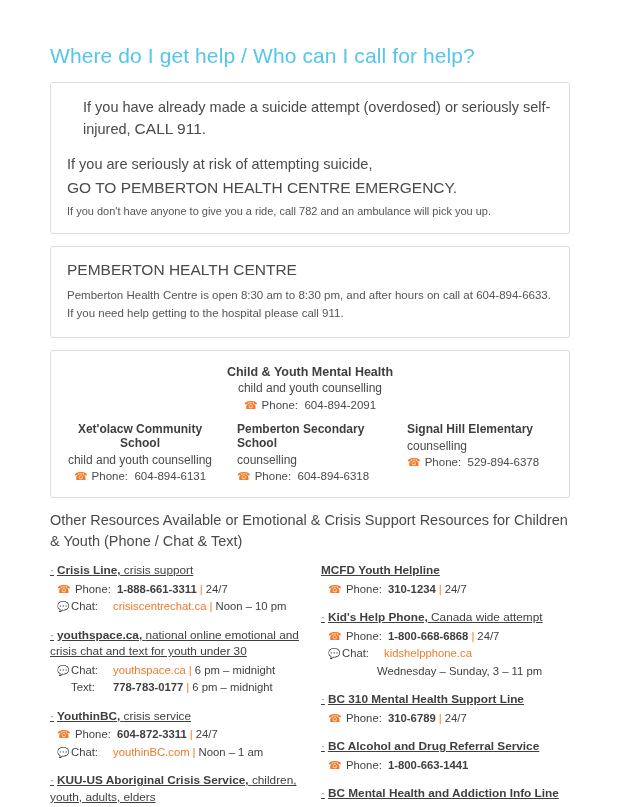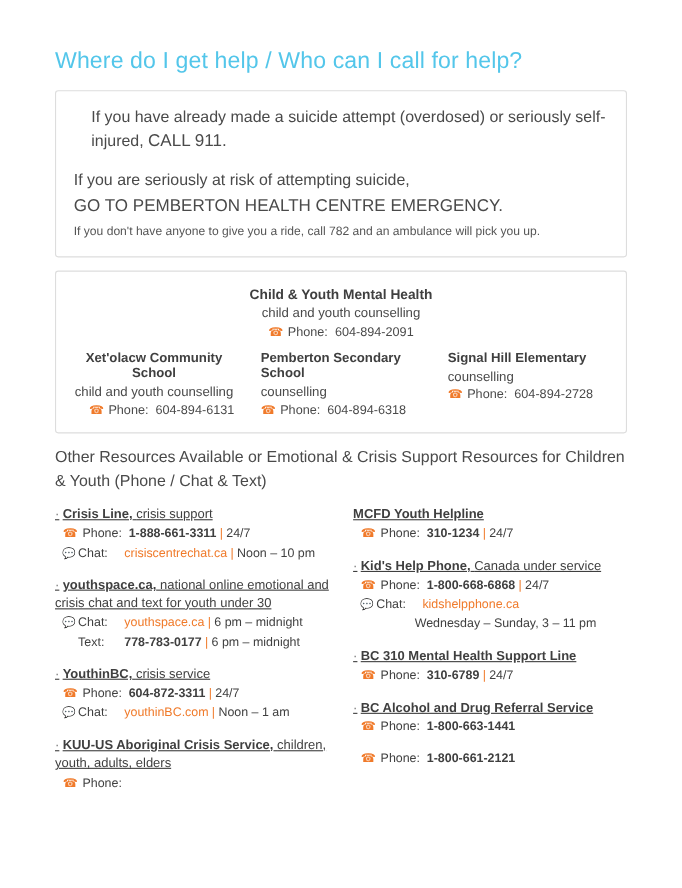--- a/index.html
+++ b/index.html
@@ -116,21 +116,21 @@
     margin: 0 0 2px 0;
     line-height: 1.35;
   }
   .school-phone {
     font-size: 11.5px;
     color: #4a4a4a;
     margin: 0;
   }
   .school.center { text-align: left; }
   .school.first { text-align: center; }
-  .school.first .school-phone { text-align: right; }
+  .school.first .school-phone { text-align: center; }
   .ico {
     color: #f07a2a;
     font-size: 11px;
     display: inline-block;
     margin-right: 4px;
     vertical-align: baseline;
   }
   .ico-chat {
     color: #f07a2a;
     font-size: 10px;
@@ -212,41 +212,45 @@
 
   <h1 class="page-title">Where do I get help / Who can I call for help?</h1>
 
   <div class="card">
     <p class="emergency-line1"><span>If you have already made a suicide attempt (overdosed) or seriously self-injured, </span><span class="call911">CALL 911.</span></p>
     <p class="emergency-line2">If you are seriously at risk of attempting suicide,</p>
     <span class="goto">GO TO PEMBERTON HEALTH CENTRE EMERGENCY.</span>
     <p class="fineprint">If you don't have anyone to give you a ride, call 782 and an ambulance will pick you up.</p>
   </div>
 
+  <div class="card">
+    <h2 class="clinic-name">PEMBERTON HEALTH CENTRE</h2>
+    <p class="clinic-desc">Pemberton Health Centre is open 8:30 am to 8:30 pm, and after hours on call at 604-894-6633. If you need help getting to the hospital please call 911.</p>
+  </div>
 
   <div class="card">
     <p class="cymh-title">Child &amp; Youth Mental Health</p>
     <p class="cymh-sub">child and youth counselling</p>
     <p class="cymh-phone"><span class="ico">☎</span><span>Phone:</span>&nbsp;&nbsp;<span>604-894-2091</span></p>
 
     <div class="schools">
       <div class="school first">
         <p class="school-name">Xet'olacw Community School</p>
         <p class="school-desc">child and youth counselling</p>
         <p class="school-phone"><span class="ico">☎</span><span>Phone:</span>&nbsp;&nbsp;<span>604-894-6131</span></p>
       </div>
       <div class="school center">
         <p class="school-name">Pemberton Secondary School</p>
         <p class="school-desc">counselling</p>
         <p class="school-phone"><span class="ico">☎</span><span>Phone:</span>&nbsp;&nbsp;<span>604-894-6318</span></p>
       </div>
       <div class="school center">
         <p class="school-name">Signal Hill Elementary</p>
         <p class="school-desc">counselling</p>
-        <p class="school-phone"><span class="ico">☎</span><span>Phone:</span>&nbsp;&nbsp;<span>604-894-2728</span></p>
+        <p class="school-phone"><span class="ico">☎</span><span>Phone:</span>&nbsp;&nbsp;<span>529-894-6378</span></p>
       </div>
     </div>
   </div>
 
   <p class="section-heading">Other Resources Available or Emotional &amp; Crisis Support Resources for Children &amp; Youth (Phone / Chat &amp; Text)</p>
 
   <div class="columns">
     <div class="col">
 
       <div class="res">
@@ -307,21 +311,21 @@
       <div class="res">
         <p class="res-title"><b>MCFD Youth Helpline</b></p>
         <div class="row">
           <span class="icocell ico">☎</span>
           <span class="lbl">Phone:</span>
           <span class="val"><b>310-1234</b><span class="sep">|</span><span>24/7</span></span>
         </div>
       </div>
 
       <div class="res">
-        <p class="res-title"><span class="bullet">·</span><b>Kid's Help Phone,</b> <span class="normal">Canada under service</span></p>
+        <p class="res-title"><span class="bullet">·</span><b>Kid's Help Phone,</b> <span class="normal">Canada wide attempt</span></p>
         <div class="row">
           <span class="icocell ico">☎</span>
           <span class="lbl">Phone:</span>
           <span class="val"><b>1-800-668-6868</b><span class="sep">|</span><span>24/7</span></span>
         </div>
         <div class="row">
           <span class="icocell ico-chat">💬</span>
           <span class="lbl">Chat:</span>
           <span class="val"><a href="#" class="link">kidshelpphone.ca</a></span>
         </div>
@@ -340,20 +344,21 @@
       <div class="res">
         <p class="res-title"><span class="bullet">·</span><b>BC Alcohol and Drug Referral Service</b></p>
         <div class="row">
           <span class="icocell ico">☎</span>
           <span class="lbl">Phone:</span>
           <span class="val"><b>1-800-663-1441</b></span>
         </div>
       </div>
 
       <div class="res">
+        <p class="res-title"><span class="bullet">·</span><b>BC Mental Health and Addiction Info Line</b></p>
         <div class="row">
           <span class="icocell ico">☎</span>
           <span class="lbl">Phone:</span>
           <span class="val"><b>1-800-661-2121</b></span>
         </div>
       </div>
 
     </div>
   </div>
 

